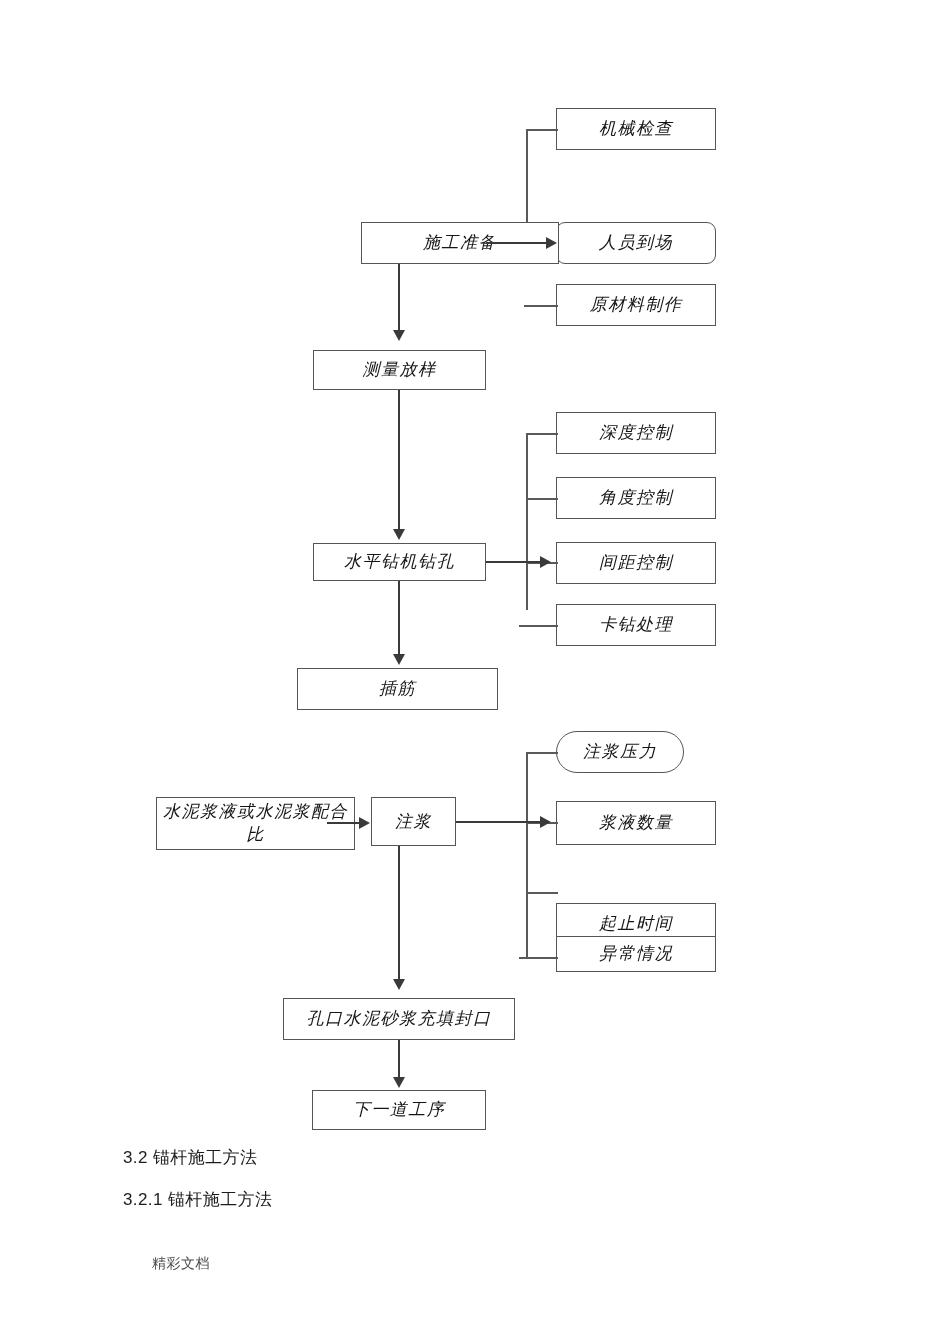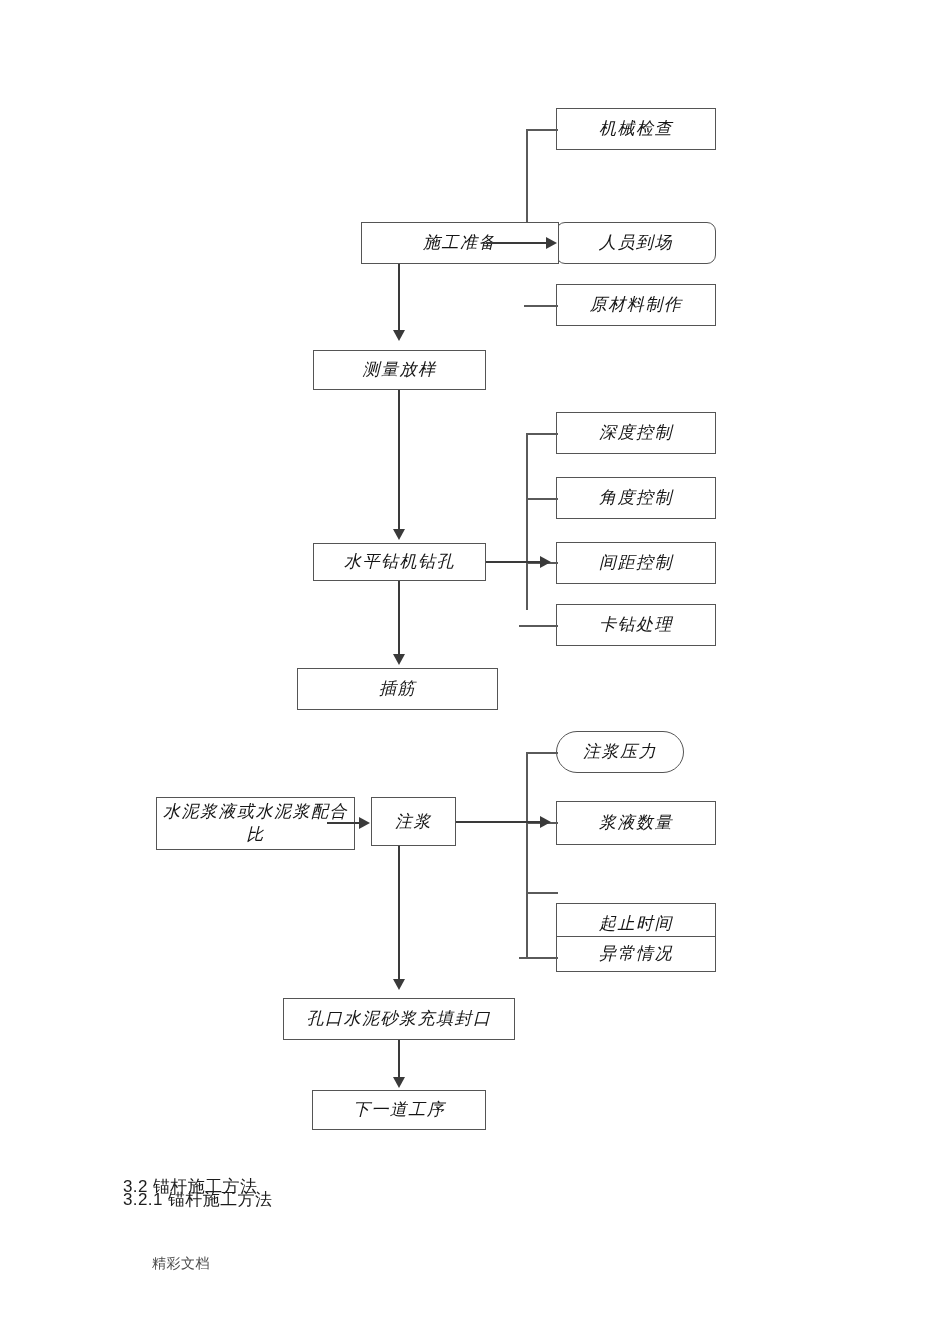--- a/index.html
+++ b/index.html
@@ -163,19 +163,19 @@
   <div class="ln v" style="left:398px; top:846px; height:136px;"></div>
   <div class="arrowhead down" style="left:393px; top:979px;"></div>
 
   <div class="node" style="left:283px; top:998px; width:232px; height:42px;">孔口水泥砂浆充填封口</div>
 
   <div class="ln v" style="left:398px; top:1040px; height:40px;"></div>
   <div class="arrowhead down" style="left:393px; top:1077px;"></div>
 
   <div class="node" style="left:312px; top:1090px; width:174px; height:40px;">下一道工序</div>
 
-  <div class="heading" style="left:123px; top:1146px;margin-top:29px;">3.2 锚杆施工方法</div>
+  <div class="heading" style="left:123px; top:1146px;">3.2 锚杆施工方法</div>
 
   <div class="heading" style="left:123px; top:1188px;text-align:right;">3.2.1 锚杆施工方法</div>
 
   <div class="footer-note" style="left:152px; top:1255px;">精彩文档</div>
 
 </div>
 
 </body></html>

